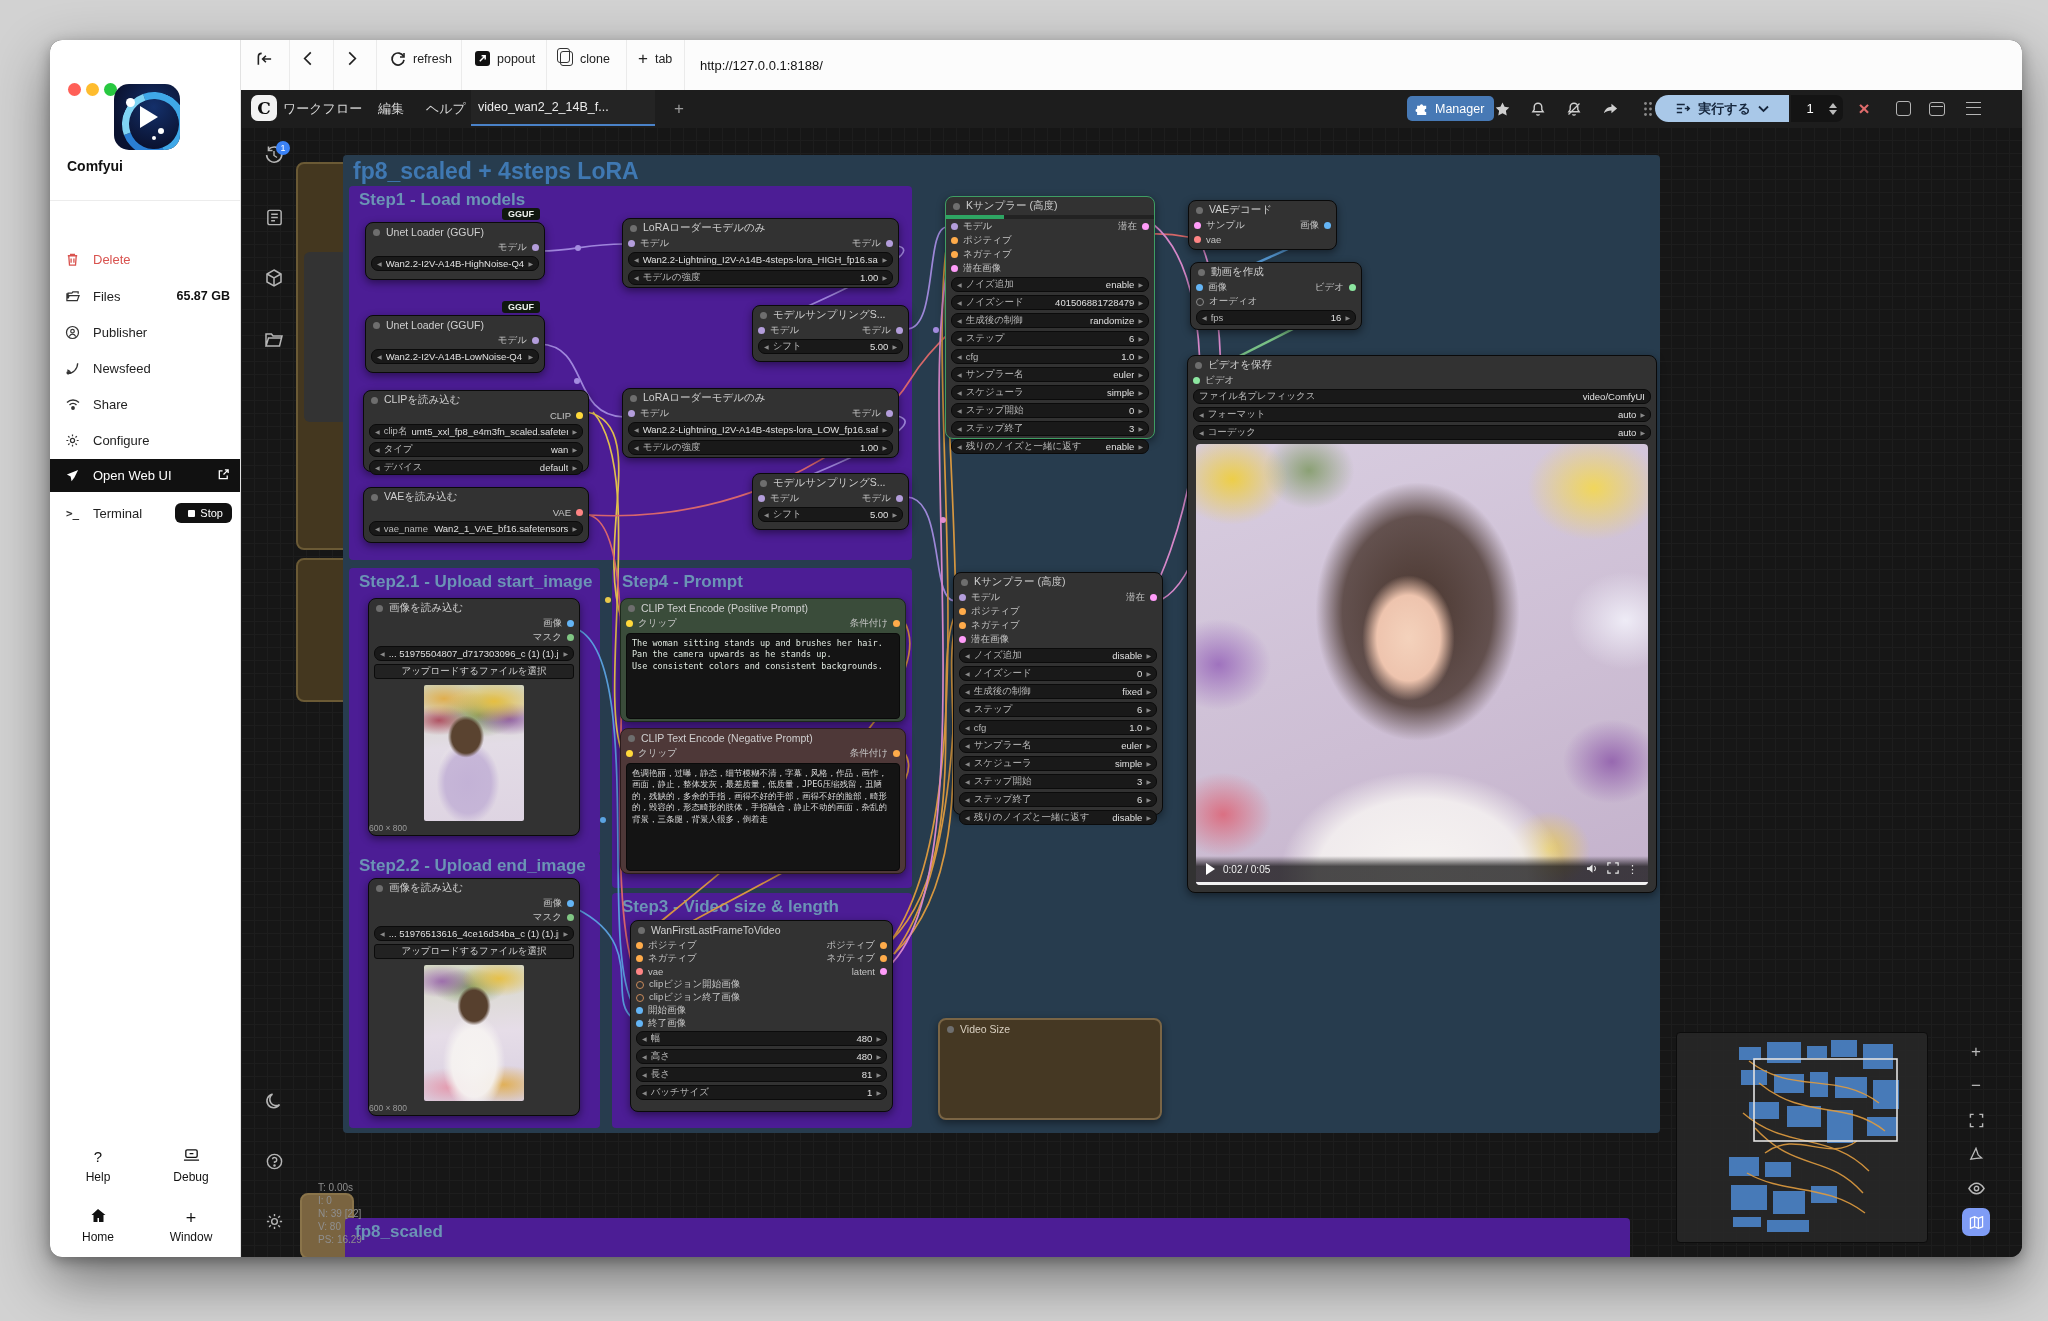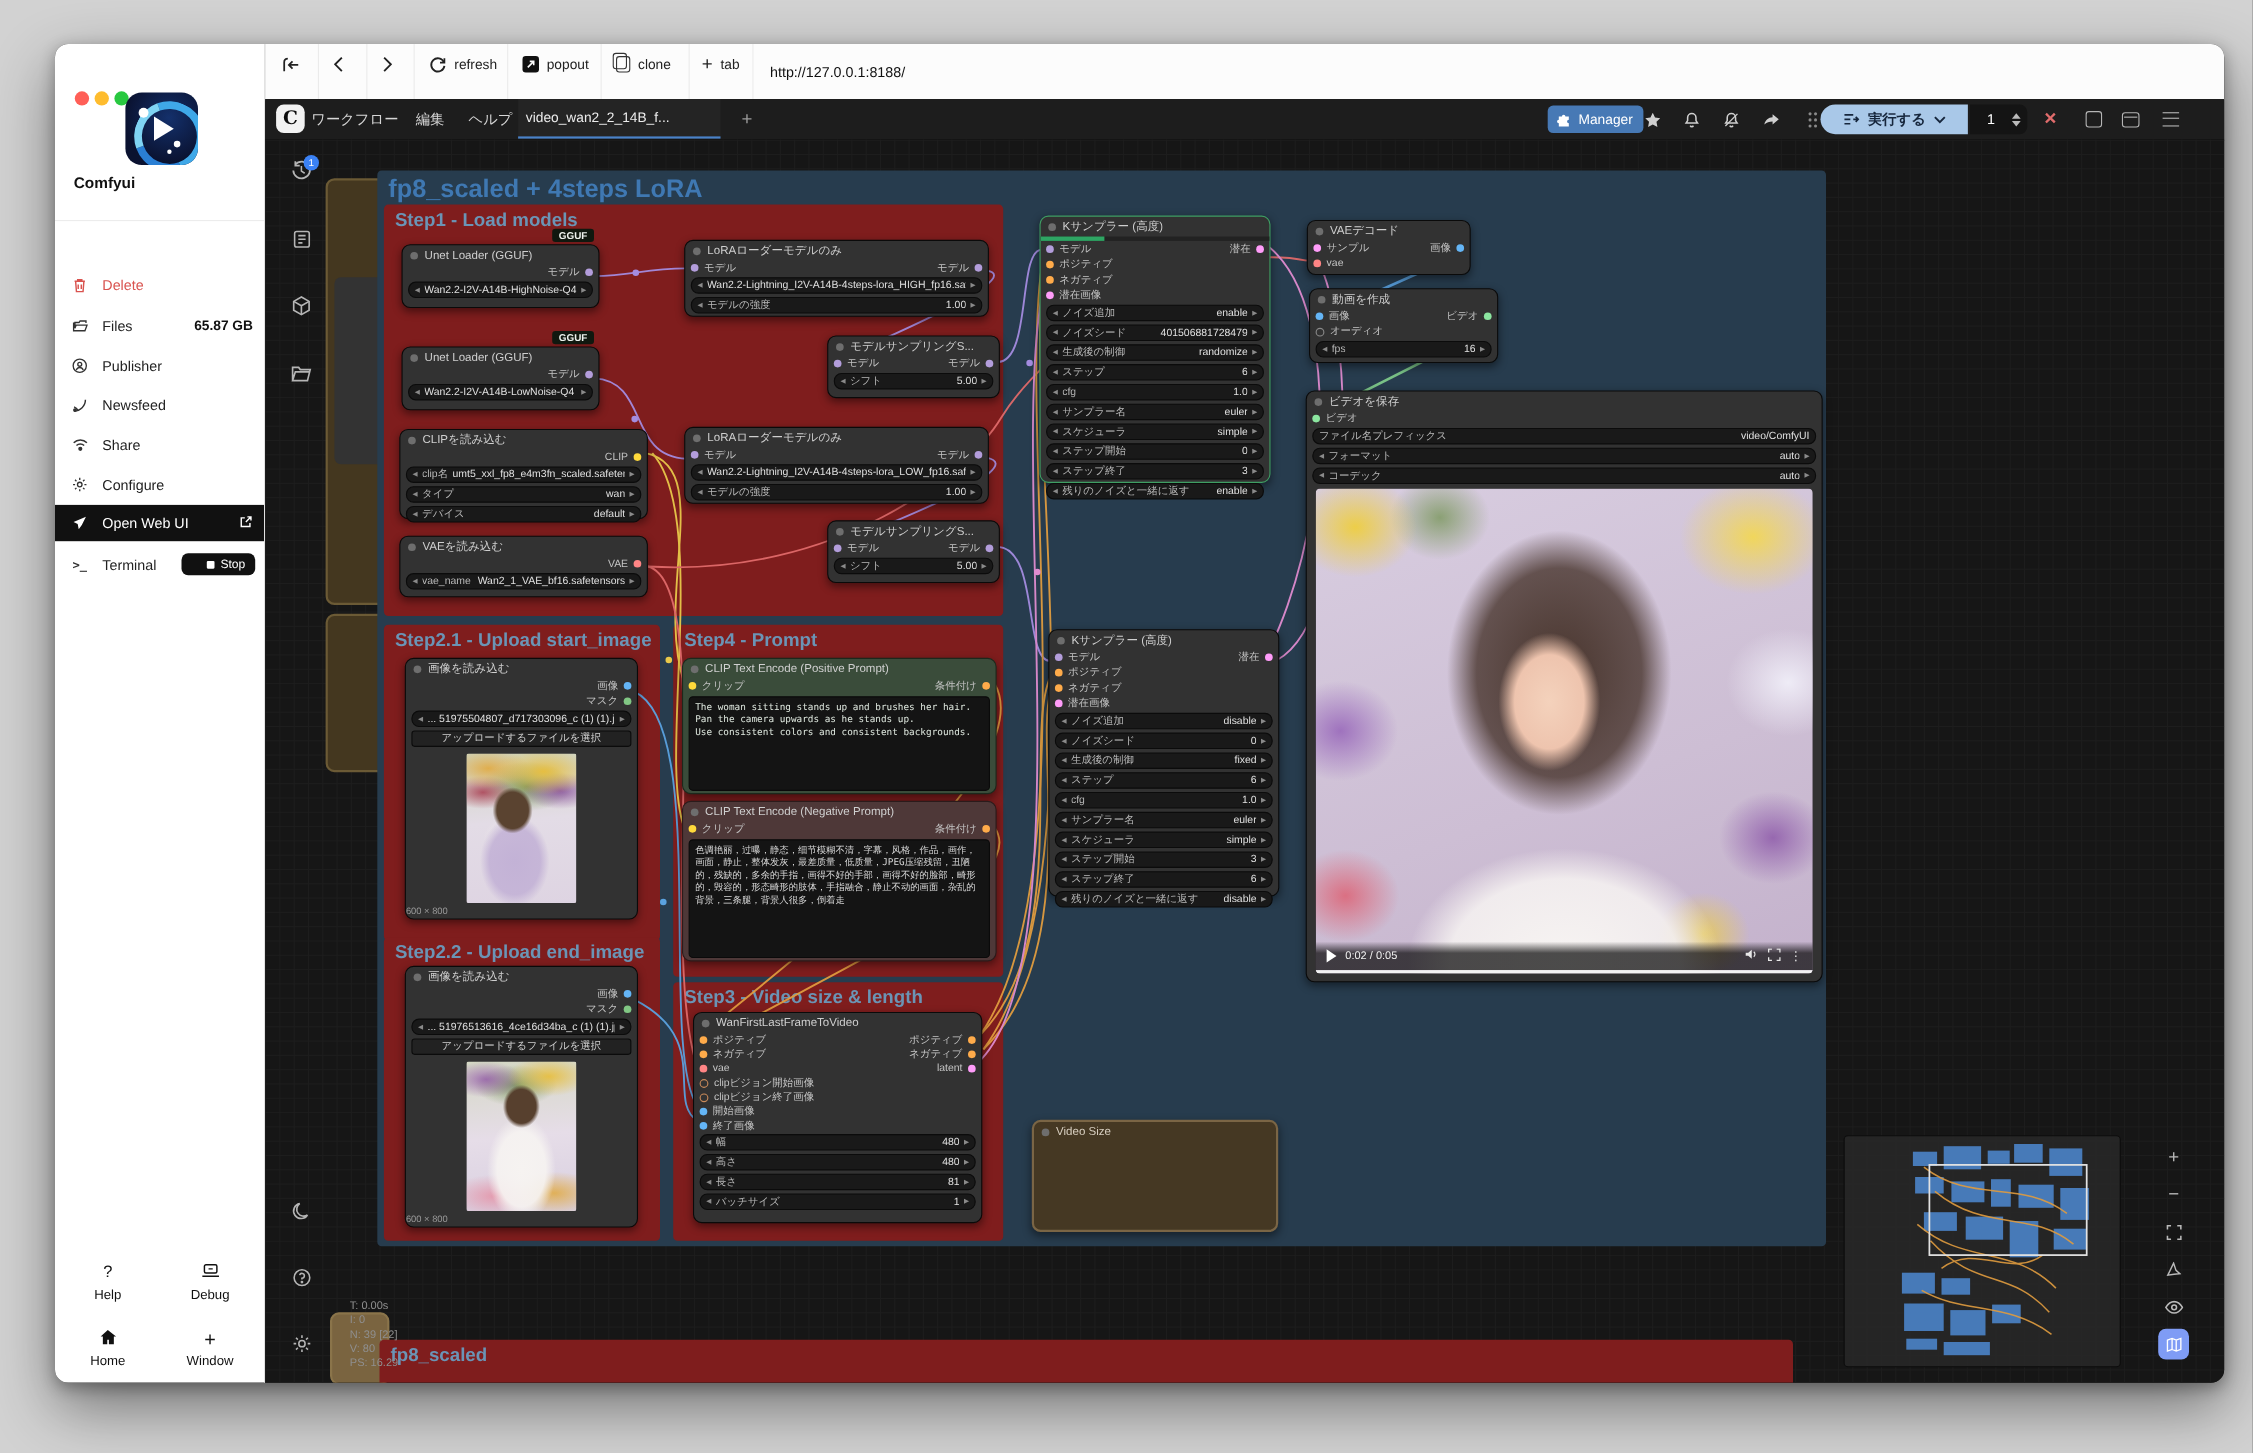--- a/index.html
+++ b/index.html
@@ -25,21 +25,21 @@
   .appicon .b3{width:4px;height:4px;left:38px;top:52px;}
   .appname{position:absolute;left:0;top:158px;width:190px;text-align:center;font-size:14px;font-weight:bold;color:#111;}
   .sdiv{position:absolute;left:50px;top:200px;width:190px;height:1px;background:#ececec;}
   .sitem{position:absolute;left:50px;width:190px;height:32px;display:flex;align-items:center;padding-left:14px;box-sizing:border-box;
          font-size:13px;color:#222;cursor:default;}
   .sitem .icn{width:17px;height:17px;margin-right:12px;display:flex;align-items:center;justify-content:center;flex:none;}
   .sitem.active{background:#111;color:#fff;}
   .sitem.danger{color:#d9534f;}
   .sright{position:absolute;right:10px;font-weight:bold;font-size:12.5px;color:#111;}
   .stopbtn{position:absolute;right:8px;background:#111;color:#fff;font-size:11px;border-radius:6px;
-           padding:4px 9px 4px 23px;display:flex;align-items:center;gap:5px;}
+           padding:4px 9px 4px 13px;display:flex;align-items:center;gap:5px;}
   .stopbtn .sq{width:7px;height:7px;background:#fff;border-radius:1px;}
   .sfoot{position:absolute;width:86px;text-align:center;color:#111;font-size:12px;}
   .sfoot .fi{height:18px;margin-bottom:4px;font-size:15px;}
   
   .browserbar{position:absolute;left:241px;top:40px;width:1781px;height:50px;background:#fcfcfc;border-bottom:1px solid #e0e0e0;}
   .bdiv{position:absolute;top:40px;width:1px;height:50px;background:#ebebeb;}
   .bbtn{position:absolute;top:40px;height:37px;display:flex;align-items:center;gap:7px;font-size:12.5px;color:#222;}
   .url{position:absolute;top:40px;height:50px;display:flex;align-items:center;font-size:13px;color:#111;}
   .popsq{width:15px;height:15px;background:#111;border-radius:3px;display:flex;align-items:center;justify-content:center;}
   .clonesq{width:11px;height:13px;border:1.4px solid #333;border-radius:3px;position:relative;background:#fcfcfc;}
@@ -74,21 +74,21 @@
   .canvas{position:absolute;left:241px;top:127px;width:1781px;height:1130px;background:#161616;
      background-image:linear-gradient(#1d1d1d 1px,transparent 1px),linear-gradient(90deg,#1d1d1d 1px,transparent 1px);
      background-size:13px 13px;}
   .graph{position:absolute;left:0;top:0;width:2048px;height:1321px;clip-path:inset(127px 26px 64px 241px);}
   .ltool{position:absolute;left:258px;width:32px;height:32px;display:flex;align-items:center;justify-content:center;color:#b5b5b5;z-index:30;}
   .lbadge{position:absolute;left:276px;top:141px;width:14px;height:14px;background:#3b82f6;border-radius:50%;
           color:#fff;font-size:9px;display:flex;align-items:center;justify-content:center;z-index:31;}
   
   .group{position:absolute;border-radius:4px;}
   .g-outer{background:#273c4e;}
-  .g-inner{background:#7f1d1d;}
+  .g-inner{background:#4c1d95;}
   .gtitle{position:absolute;left:10px;top:4px;font-size:17px;font-weight:bold;color:#6b94b5;white-space:nowrap;}
   .gtitle.big{font-size:23px;color:#3f78b2;top:3px;}
   .cut{position:absolute;border:2px solid #6b5a35;background:#44371f;border-radius:8px;}
   .cut .inner{position:absolute;left:6px;background:#333;border-radius:6px 0 0 6px;right:-2px;}
   .cut3{position:absolute;background:#7a6440;border:2px solid #8a744a;border-radius:8px;}
   
   .wires{position:absolute;left:0;top:0;z-index:5;pointer-events:none;}
   
   .node{position:absolute;background:#323232;border:1px solid #0a0a0a;border-radius:8px;box-shadow:0 3px 8px rgba(0,0,0,.45);
         z-index:10;box-sizing:border-box;font-size:9.5px;color:#c8c8c8;}

